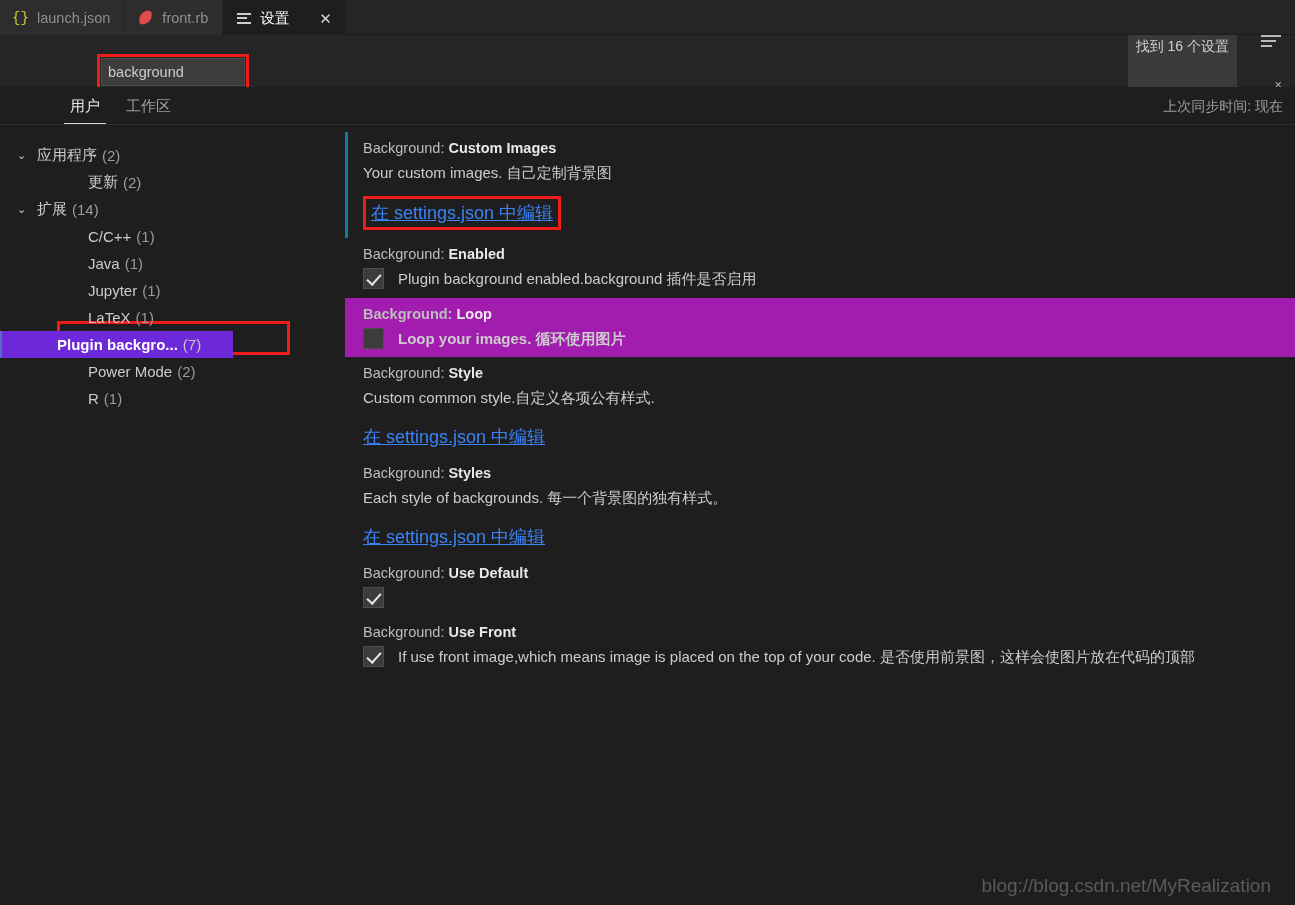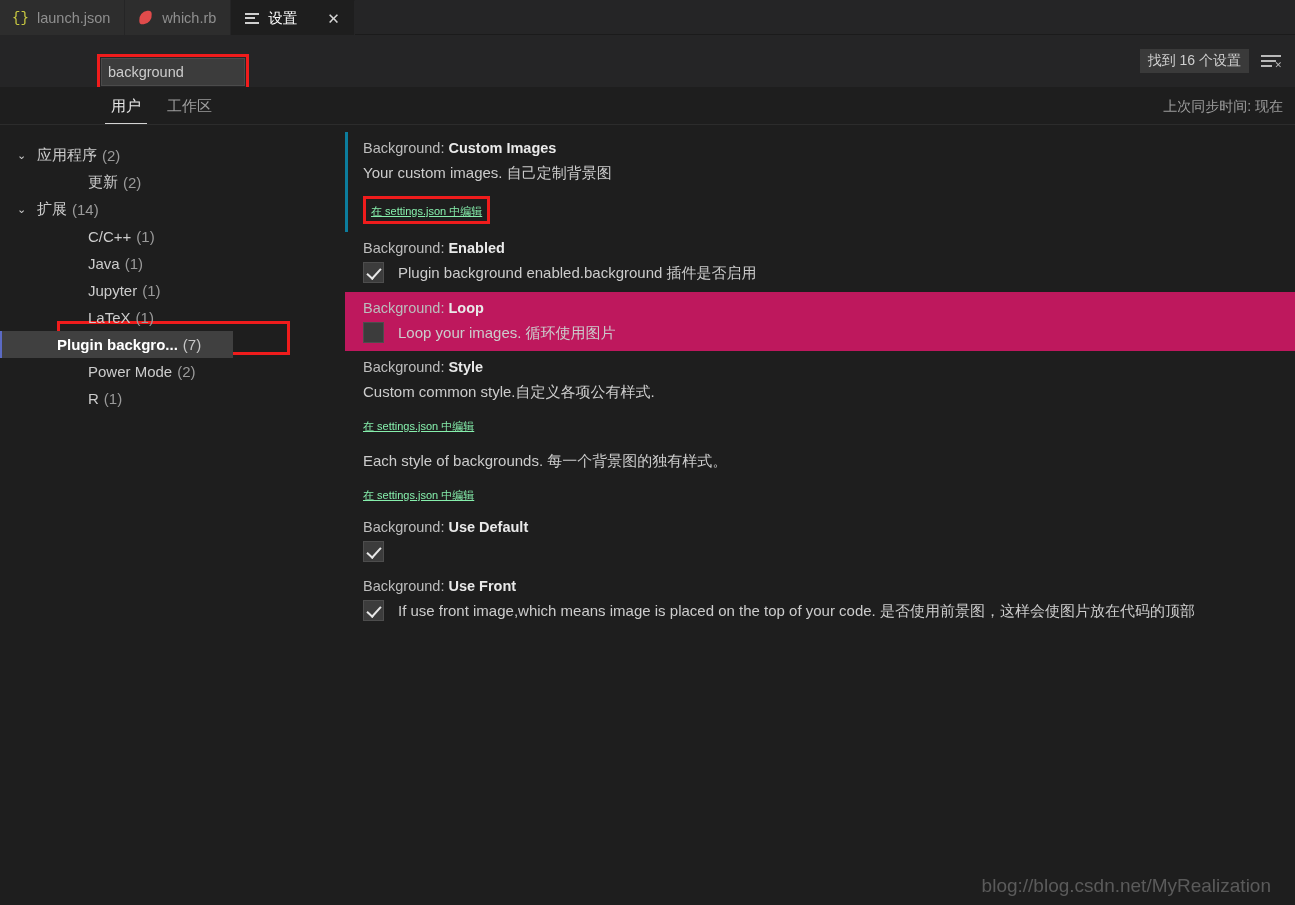--- a/index.html
+++ b/index.html
@@ -66,40 +66,40 @@
     background: #3c3c3c;
     border: 1px solid #4b4b4b;
     color: #cccccc;
     font-size: 14.5px;
     font-family: "Liberation Sans", sans-serif;
     padding: 0 6px;
     outline: none;
   }
   .search-right {
     position: absolute; right: 14px; top: 0; height: 52px;
-    display: flex; align-items: center; gap: 12px;
+    display: flex; gap: 24px;
   }
   .found-count {
     background: #3a3a3a; color: #cfcfcf;
     font-size: 14px; padding: 3px 8px;
   }
   .filter-icon { display: flex; flex-direction: column; gap: 3px; width: 20px; position: relative; }
   .filter-icon i { display: block; height: 2px; background: #b9b9b9; }
   .filter-icon i:nth-child(1) { width: 20px; }
   .filter-icon i:nth-child(2) { width: 15px; }
   .filter-icon i:nth-child(3) { width: 11px; }
   .filter-x { position: absolute; right: -1px; bottom: -3px; font-size: 9px; color: #b9b9b9; line-height: 1; }
 
   
   .subtabs {
     position: relative;
     height: 38px;
     background: #1e1e1e;
     border-bottom: 1px solid #2c2c2c;
-    padding-left: 105px;
+    padding-left: 64px;
     display: flex; align-items: flex-end;
   }
   .subtab {
     font-size: 15px; color: #9d9d9d;
     padding: 0 6px 7px 6px; margin-right: 14px;
     border-bottom: 1px solid transparent;
   }
   .subtab.active { color: #e7e7e7; border-bottom: 1px solid #d4d4d4; }
   .sync-text {
     position: absolute; right: 12px; bottom: 8px;
@@ -112,41 +112,41 @@
   .toc-item {
     display: flex; align-items: center;
     height: 27px; font-size: 15px;
     color: #cccccc; padding-left: 17px;
     white-space: nowrap; position: relative;
   }
   .toc-item .chev { width: 20px; color: #cccccc; font-size: 11px; flex: none; }
   .toc-item.child { padding-left: 88px; }
   .toc-count { color: #9a9a9a; margin-left: 5px; }
   .toc-item.selected {
-    background: #404040; font-weight: bold; color: #ffffff;
+    background: #6d28d9; font-weight: bold; color: #ffffff;
     border-left: 2px solid #5b6ac4; padding-left: 55px; width: 233px;
   }
   .toc-item.selected .toc-count { font-weight: normal; color: #c6c6c6; }
   .toc-redbox {
     position: absolute; left: 57px; top: 196px;
     width: 233px; height: 34px;
     border: 3px solid #f01c1c; pointer-events: none;
   }
 
   
   .settings { flex: 1; position: relative; padding-top: 7px; }
   .setting { position: relative; padding: 8px 0 8px 18px; }
   .setting.modified { border-left: 3px solid #0c7d9d; padding-left: 15px; }
-  .setting.hovered { background: #be185d; }
+  .setting.hovered { background: #a21caf; font-weight: bold; }
   .setting-title { font-size: 14.5px; color: #bdbdbd; margin-bottom: 6px; }
   .setting-title b { color: #e9e9e9; }
   .setting-desc { font-size: 15px; color: #cccccc; line-height: 1.45; }
   .json-link {
     display: inline-block; margin-top: 16px;
-    font-size: 11px; color: #86efac;
+    font-size: 18px; color: #3b82f6;
     text-decoration: underline;
   }
   .link-redbox {
     display: inline-block; margin-top: 12px;
     border: 3px solid #f01c1c; padding: 2px 5px;
   }
   .link-redbox .json-link { margin-top: 0; }
   .cb-row { display: flex; align-items: flex-start; gap: 14px; }
   .checkbox {
     width: 21px; height: 21px; flex: none;
@@ -172,21 +172,21 @@
 
 <div class="tabbar">
   <div class="tab">
     <span class="tab-icon json-icon">{}</span>
     <span>launch.json</span>
   </div>
   <div class="tab">
     <span class="tab-icon">
         <span class="ruby-icon"></span>
       </span>
-    <span>which.rb</span>
+    <span>front.rb</span>
   </div>
   <div class="tab active">
     <span class="tab-icon">
       <span class="gear-lines">
           <i></i>
           <i></i>
           <i></i>
         </span>
     </span>
     <span>设置</span>
@@ -274,21 +274,21 @@
         </div>
       </div>
       <div class="setting hovered">
         <div class="setting-title"><span>Background: </span><b>Loop</b></div>
         <div class="cb-row">
           <span class="checkbox"></span>
           <span class="setting-desc">Loop your images. 循环使用图片</span>
         </div>
       </div>
       <div class="setting"><div class="setting-title"><span>Background: </span><b>Style</b></div><div class="setting-desc">Custom common style.自定义各项公有样式.</div><a class="json-link">在 settings.json 中编辑</a></div>
-      <div class="setting"><div class="setting-desc">Each style of backgrounds. 每一个背景图的独有样式。</div><a class="json-link">在 settings.json 中编辑</a></div>
+      <div class="setting"><div class="setting-title"><span>Background: </span><b>Styles</b></div><div class="setting-desc">Each style of backgrounds. 每一个背景图的独有样式。</div><a class="json-link">在 settings.json 中编辑</a></div>
       <div class="setting">
         <div class="setting-title"><span>Background: </span><b>Use Default</b></div>
         <div class="cb-row">
           <span class="checkbox checked"></span>
         </div>
       </div>
       <div class="setting">
         <div class="setting-title"><span>Background: </span><b>Use Front</b></div>
         <div class="cb-row">
           <span class="checkbox checked"></span>

